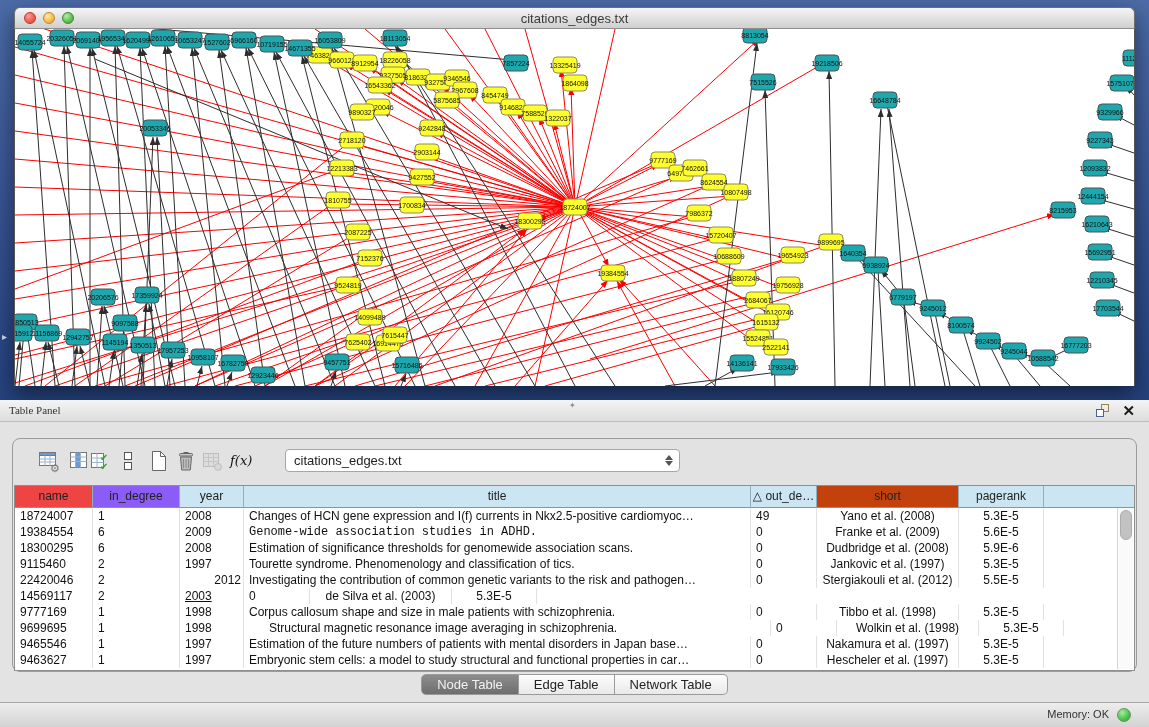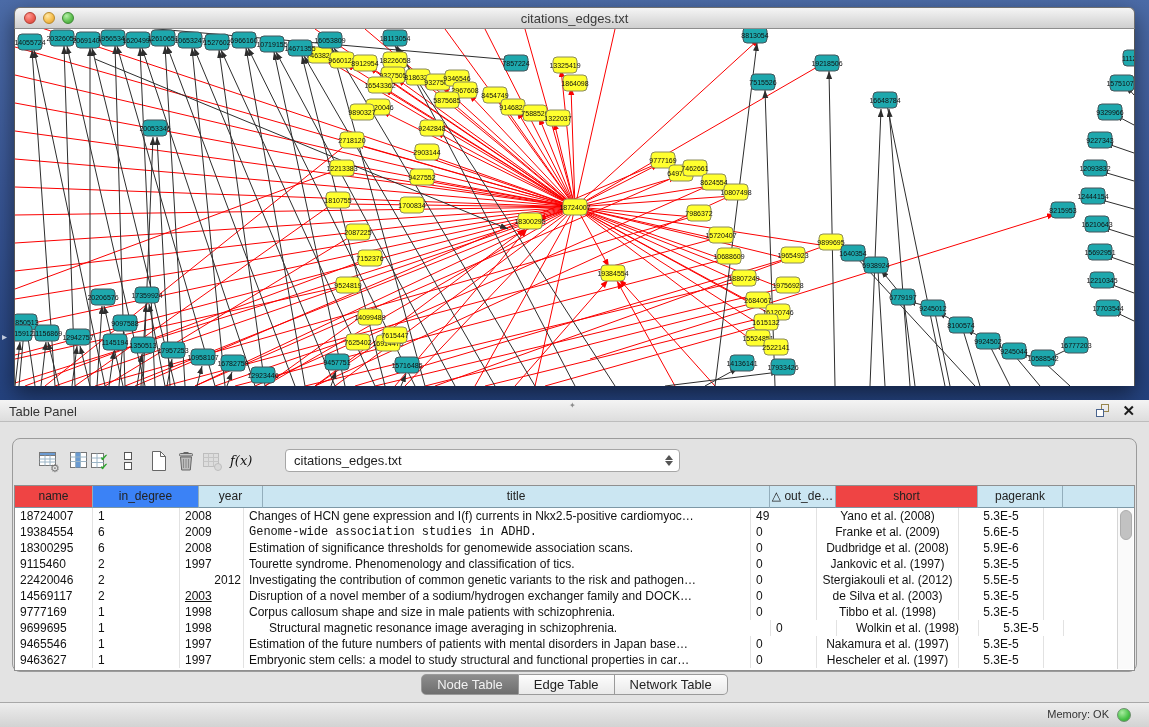--- a/index.html
+++ b/index.html
@@ -18,21 +18,21 @@
   .light.yellow{background:radial-gradient(circle at 35% 30%,#ffe9a8,#f6bf4f 55%,#d89b2e);border:1px solid #b98a2c;}
   .light.green{background:radial-gradient(circle at 35% 30%,#b6f0a8,#62c254 55%,#3f9e34);border:1px solid #3d8a33;}
   .win-title{position:absolute;left:0;right:0;top:3px;text-align:center;font-size:13px;color:#3a3a3a;}
   .canvas{position:absolute;left:0;top:22px;width:1121px;height:357px;background:#fff;
     border-left:1px solid #555;border-right:1px solid #555;box-sizing:border-box;}
   .canvas svg{display:block;width:1119px;height:357px;}
   .collapse-arrow{position:absolute;left:2px;top:332px;font-size:10px;color:#c2cbdd;line-height:10px;}
   
   .panel-titlebar{position:absolute;left:0;top:400px;width:1149px;height:22px;
     background:linear-gradient(#f4f4f4,#dddddd);border-bottom:1px solid #bdbdbd;box-sizing:border-box;}
-  .panel-title{position:absolute;left:9px;top:4px;font-size:13px;color:#333;}
+  .panel-title{position:absolute;left:9px;top:4px;font-size:11px;color:#333;font-family:Liberation Serif, serif;}
   .panel-grip{position:absolute;left:569px;top:1px;font-size:8px;color:#8a8a8a;}
   .panel-actions{position:absolute;right:14px;top:3px;display:flex;gap:12px;align-items:center;}
   .panel-bg{position:absolute;left:0;top:422px;width:1149px;height:280px;background:#e3e3e3;}
   .tp-container{position:absolute;left:12px;top:438px;width:1125px;height:234px;
     border:1px solid #9b9b9b;border-radius:8px;background:#e2e2e2;box-sizing:border-box;}
   
   .tbtn{position:absolute;top:448px;width:26px;height:26px;border:none;background:transparent;padding:1px;cursor:default;}
   .tbtn svg{display:block;}
   .combo{position:absolute;left:285px;top:449px;width:395px;height:23px;background:#fff;border:1px solid #a6a6a6;
     border-radius:4px;box-sizing:border-box;font-size:13px;color:#222;line-height:21px;padding-left:8px;}
@@ -791,25 +791,25 @@
     <span>citations_edges.txt</span>
     <span class="stepper">
       <span class="tri-up"></span>
         <span class="tri-dn"></span>
     </span>
   </div>
 
   <div class="dtable">
     <div class="thead">
         <div class="th" style="width: 78px; background: #ef4444;">name</div>
-        <div class="th" style="width: 106px; background: #3b82f6;">in_degree</div>
+        <div class="th" style="width: 87px; background: #8b5cf6;">in_degree</div>
         <div class="th" style="width: 64px; background: rgb(203, 230, 242);">year</div>
         <div class="th" style="width: 507px; background: rgb(203, 230, 242);">title</div>
         <div class="th" style="width: 66px; background: rgb(203, 230, 242);">△ out_de…</div>
-        <div class="th" style="width: 142px; background: #ef4444;">short</div>
+        <div class="th" style="width: 142px; background: #c2410c;">short</div>
         <div class="th" style="width: 85px; background: rgb(203, 230, 242);">pagerank</div>
         <div class="th" style="flex: 1 1 0%; background: rgb(203, 230, 242); border-right: none;"></div>
       </div>
     <div class="tbody">
         <div class="trow">
           <div class="td" style="width: 78px;">18724007</div>
           <div class="td" style="width: 87px;">1</div>
           <div class="td" style="width: 64px;">2008</div>
           <div class="td" style="width: 507px;">Changes of HCN gene expression and I(f) currents in Nkx2.5-positive cardiomyoc…</div>
           <div class="td" style="width: 66px;">49</div>
@@ -849,21 +849,20 @@
           <div class="td" style="width: 64px; text-align: right;">2012</div>
           <div class="td" style="width: 507px;">Investigating the contribution of common genetic variants to the risk and pathogen…</div>
           <div class="td" style="width: 66px;">0</div>
           <div class="td center" style="width: 142px;">Stergiakouli et al. (2012)</div>
           <div class="td center" style="width: 85px;">5.5E-5</div>
         </div>
         <div class="trow">
           <div class="td" style="width: 78px;">14569117</div>
           <div class="td" style="width: 87px;">2</div>
           <div class="td" style="width: 64px; text-decoration: underline;">2003</div>
-          <div class="td" style="width: 507px;">Disruption of a novel member of a sodium/hydrogen exchanger family and DOCK…</div>
           <div class="td" style="width: 66px;">0</div>
           <div class="td center" style="width: 142px;">de Silva et al. (2003)</div>
           <div class="td center" style="width: 85px;">5.3E-5</div>
         </div>
         <div class="trow">
           <div class="td" style="width: 78px;">9777169</div>
           <div class="td" style="width: 87px;">1</div>
           <div class="td" style="width: 64px;">1998</div>
           <div class="td" style="width: 507px;">Corpus callosum shape and size in male patients with schizophrenia.</div>
           <div class="td" style="width: 66px;">0</div>

